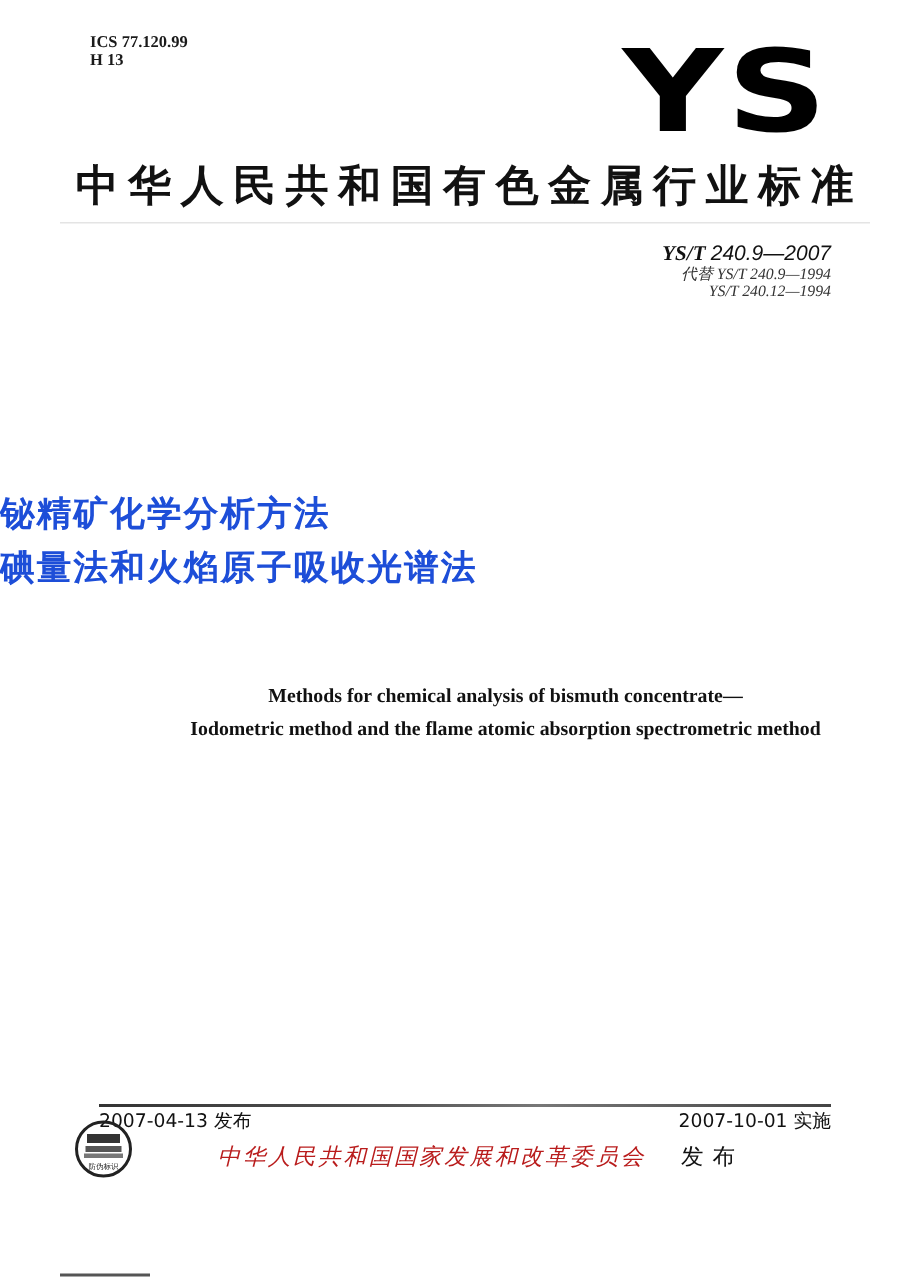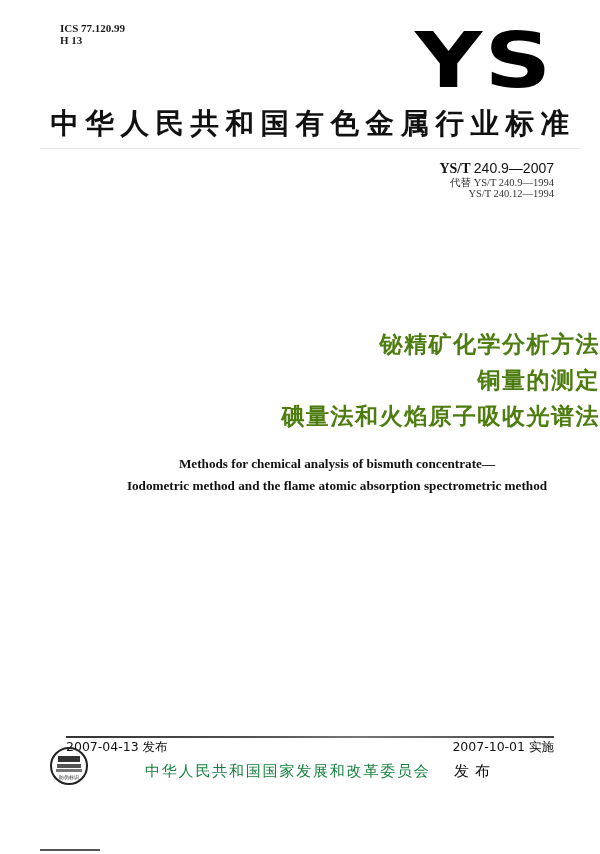--- a/index.html
+++ b/index.html
@@ -23,28 +23,28 @@
     .title {
       left: 48px; top: 107px; width: 530px; text-align: center;
       font-size: 28.5px; line-height: 34px; letter-spacing: 6.5px; font-weight: bold;
       color: #111; white-space: nowrap;
     }
     .rule-top {
       left: 40px; top: 148px; width: 540px; height: 1px; background: #e4e4e4;
     }
     .std-no {
       right: 46px; top: 160px; text-align: right;
-      font-family: "Liberation Serif", "DejaVu Serif", serif; color: #111;
+      font-family: "Liberation Serif", "DejaVu Serif", serif; color: #111; font-style: italic;
     }
     .std-no .main { font-size: 14px; font-weight: bold; line-height: 16px; }
     .std-no .main .num { font-family: "Liberation Sans", "DejaVu Sans", sans-serif; font-weight: normal; }
     .std-no .rep { font-size: 10.5px; line-height: 11px; color: #333; }
     .cn-titles {
-      left: 0; top: 326px; width: 600px; text-align: right;
-      font-weight: bold; font-size: 23px; line-height: 36px; letter-spacing: 1.5px; color: #4d7c0f;
+      left: 0; top: 326px; width: 600px; text-align: left;
+      font-weight: bold; font-size: 23px; line-height: 36px; letter-spacing: 1.5px; color: #1d4ed8; font-family: Liberation Mono, monospace;
     }
     .en-titles {
       left: 0; top: 453px; width: 578px; text-align: center;
       font-family: "Liberation Serif", "DejaVu Serif", serif;
       font-weight: bold; font-size: 13.2px; line-height: 22px; color: #111; margin-left: 48px;
     }
     .dates {
       left: 66px; top: 715px; width: 488px; height: 18px;
       font-size: 12.5px; color: #111; margin-top: 24px;
     }
@@ -56,21 +56,21 @@
     }
     .seal {
       left: 50px; top: 747px; width: 38px; height: 38px; border-radius: 50%;
       border: 2px solid #222; box-sizing: border-box;
     }
     .seal .band1 { position: absolute; left: 6px; top: 7px; width: 22px; height: 6px; background: #333; }
     .seal .band2 { position: absolute; left: 5px; top: 15px; width: 24px; height: 4px; background: #555; }
     .seal .band3 { position: absolute; left: 4px; top: 20px; width: 26px; height: 3px; background: #777; }
     .seal .txt { position: absolute; left: 6px; top: 25px; width: 22px; font-size: 5px; text-align: center; color: #222; }
     .issuer {
-      left: 145px; top: 762px; font-size: 15px; letter-spacing: 1.8px; color: #15803d; white-space: nowrap;
+      left: 145px; top: 762px; font-size: 15px; letter-spacing: 1.8px; color: #b91c1c; white-space: nowrap; font-style: italic;
     }
     .issue-label {
       left: 454px; top: 762px; font-size: 15px; letter-spacing: 6px; color: #111; white-space: nowrap;
     }
     .footer-rule {
       left: 40px; top: 849px; width: 60px; height: 2px; background: #555;
     }
   </style>
 </head>
 <body>
@@ -93,21 +93,20 @@
   </div>
   <div class="rep">
     <span>代替</span>
     <span>YS/T 240.9—1994</span>
   </div>
   <div class="rep">YS/T 240.12—1994</div>
 </div>
 
 <div class="abs cn-titles">
   <div>铋精矿化学分析方法</div>
-  <div>铜量的测定</div>
   <div>碘量法和火焰原子吸收光谱法</div>
 </div>
 
 <div class="abs en-titles">
   <div>Methods for chemical analysis of bismuth concentrate—</div>
   <div>Iodometric method and the flame atomic absorption spectrometric method</div>
 </div>
 
 <div class="abs dates">
   <span class="left">2007-04-13 发布</span>

